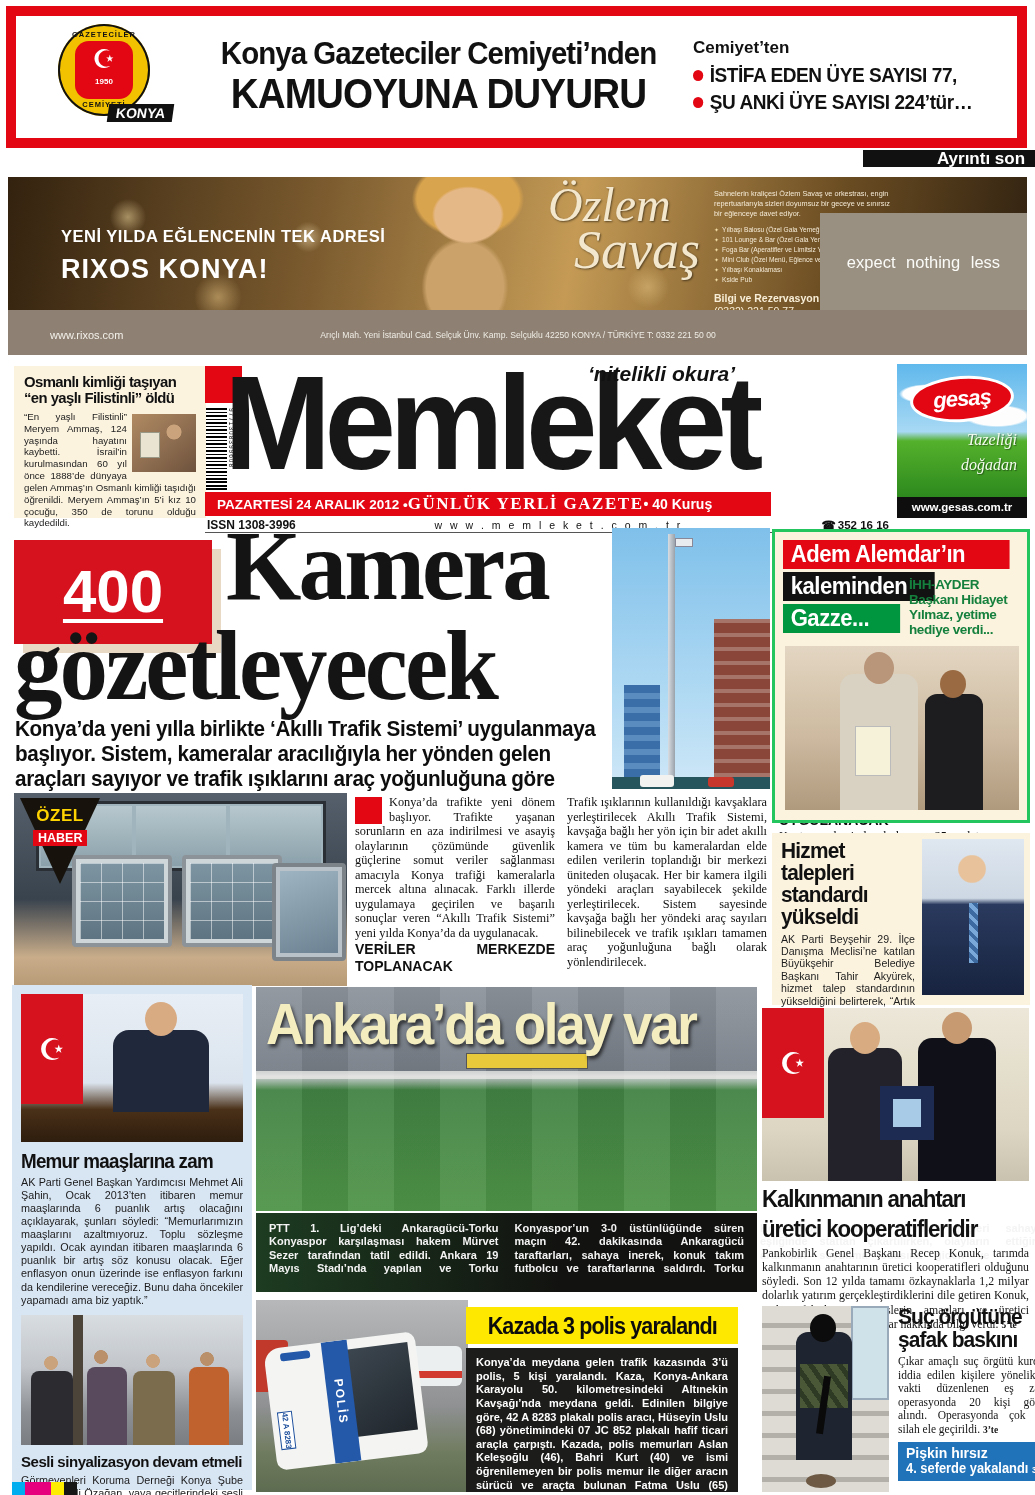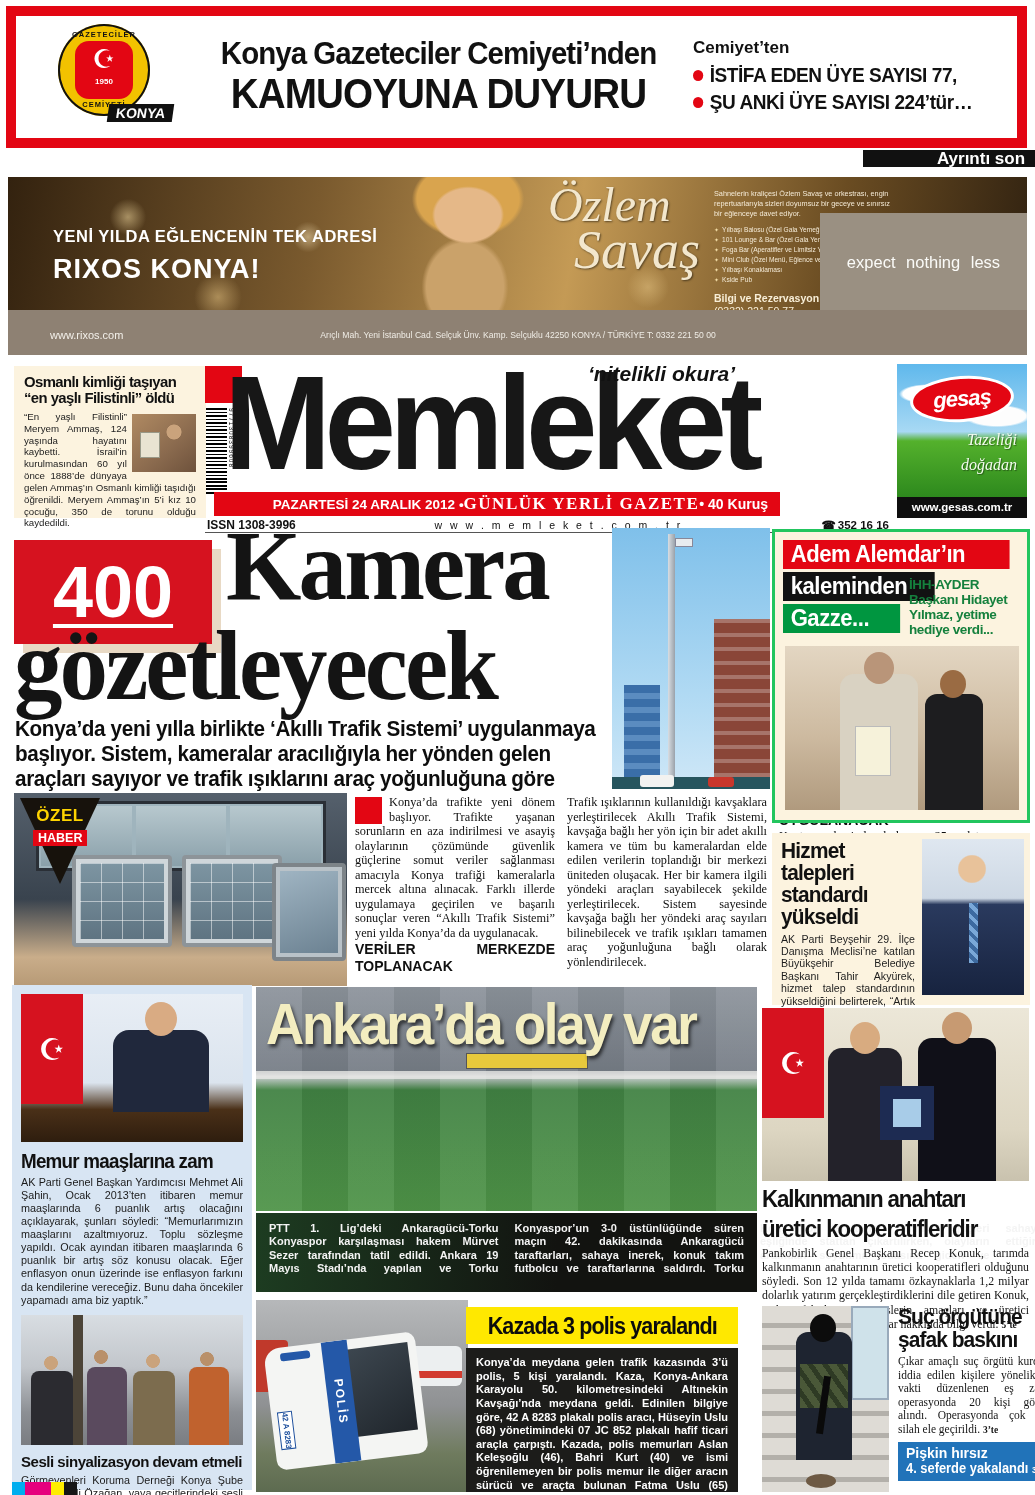--- a/index.html
+++ b/index.html
@@ -41,21 +41,21 @@
       radial-gradient(circle 26px at 120px 40px,rgba(255,230,170,.5),transparent 70%),
       radial-gradient(circle 34px at 210px 120px,rgba(255,220,150,.45),transparent 70%),
       radial-gradient(circle 22px at 300px 60px,rgba(255,235,190,.5),transparent 70%),
       radial-gradient(circle 30px at 640px 110px,rgba(255,225,160,.35),transparent 70%),
       linear-gradient(100deg,#33220f 0%,#7a5a2e 30%,#c49a55 55%,#6a4c22 80%,#2e2010 100%);}
   .rx-woman{position:absolute;left:345px;top:0;width:215px;height:135px;
       background:
         radial-gradient(ellipse 60px 48px at 115px 38px,#e5b888 0 55%,transparent 60%),
         radial-gradient(ellipse 85px 60px at 115px 22px,#d9a44e 0 60%,transparent 66%),
         radial-gradient(ellipse 70px 80px at 112px 110px,#caa26a 0 55%,transparent 62%);}
-  .rx-head{position:absolute;left:45px;top:50px;color:#fff;}
+  .rx-head{position:absolute;left:53px;top:50px;color:#fff;}
   .rx-head-1{font-size:16.5px;font-weight:bold;letter-spacing:.5px;}
   .rx-head-2{font-size:27px;font-weight:bold;letter-spacing:1px;margin-top:8px;}
   .rx-artist{position:absolute;left:540px;top:6px;color:#f3e7cd;font-family:"Liberation Serif",serif;
              font-style:italic;line-height:.9;text-shadow:1px 1px 2px rgba(0,0,0,.5);}
   .rx-artist .a1{font-size:48px;}
   .rx-artist .a2{font-size:54px;margin-left:26px;}
   .rx-info{position:absolute;left:698px;top:12px;width:182px;color:#f4ead6;margin-left:8px;}
   .rx-intro{font-size:7.3px;line-height:1.35;}
   .rx-bullets{margin-top:6px;}
   .rx-bullet{font-size:6.6px;line-height:1.5;white-space:nowrap;}
@@ -84,21 +84,21 @@
                  linear-gradient(140deg,#b08a62,#8a6a4e 60%,#6e523c);position:relative;}
   .ss-card{position:absolute;left:8px;top:18px;width:18px;height:24px;background:#e9e4d2;border:1px solid #998;}
   .mast-square{left:205px;top:366px;width:37px;height:37px;background:#e30613;}
   .mast-logo{left:224px;top:356px;font-size:134px;font-weight:bold;letter-spacing:-7px;
              line-height:1;color:#171717;transform:scaleX(.96);transform-origin:left top;}
   .mast-tagline{left:588px;top:362px;font-size:21px;font-weight:bold;font-style:italic;color:#111;}
   .barcode{left:206px;top:408px;width:21px;height:86px;background:repeating-linear-gradient(
            to bottom,#000 0 1.6px,#fff 1.6px 3.5px);}
   .barcode-num{left:228px;top:408px;font-size:6.5px;writing-mode:vertical-rl;letter-spacing:1px;color:#111;}
   .mast-redbar{left:205px;top:492px;width:566px;height:24px;background:#e30613;display:flex;
-               align-items:center;justify-content:flex-end;padding:0 12px;box-sizing:border-box;color:#fff;margin-left:9px;}
+               align-items:center;justify-content:flex-start;padding:0 12px;box-sizing:border-box;color:#fff;}
   .mb-date{font-size:13.5px;font-weight:bold;}
   .mb-edition{font-family:"Liberation Serif",serif;font-size:17px;font-weight:bold;letter-spacing:1.5px;}
   .mb-price{font-size:14px;font-weight:bold;}
   .mast-info{left:205px;top:517px;width:686px;height:16px;display:flex;align-items:center;
              justify-content:space-between;border-bottom:1.5px solid #555;box-sizing:border-box;padding:0 2px;}
   .mi-issn{font-size:12px;font-weight:bold;}
   .mi-web{font-size:10.5px;letter-spacing:2.5px;}
   .mi-phone{font-size:11.5px;font-weight:bold;display:flex;align-items:center;gap:2px;}
   .gesas{left:897px;top:364px;width:130px;height:154px;overflow:hidden;position:absolute;
      background:
@@ -111,21 +111,21 @@
   .gesas-script{margin-top:10px;text-align:right;padding-right:10px;color:#f3fbef;
                 font-family:"Liberation Serif",serif;font-style:italic;line-height:1.05;
                 font-size:16px;text-shadow:1px 1px 1px rgba(0,0,0,.4);}
   .gesas-script .g2{padding-right:0px;margin-top:8px;}
   .gesas-band{position:absolute;left:0;bottom:0;width:100%;height:21px;background:#0e0e0e;color:#fff;
               font-size:11.5px;font-weight:bold;text-align:center;line-height:21px;}
 
   
   .numbox{left:14px;top:540px;width:198px;height:104px;background:#d6121f;display:flex;
           align-items:center;justify-content:center;box-shadow:9px 9px 0 rgba(217,191,157,.6);}
-  .numbox span{color:#fff;font-size:72px;font-weight:bold;line-height:1;
+  .numbox span{color:#fff;font-size:60px;font-weight:bold;line-height:1;
                text-decoration:underline;text-decoration-thickness:4px;text-underline-offset:7px;}
   .lead-h{position:absolute;font-family:"Liberation Serif",serif;font-weight:bold;color:#141414;
           font-size:100px;line-height:1;letter-spacing:-3px;transform:scaleX(.97);transform-origin:left top;}
   .lead-h1{left:226px;top:516px;}
   .lead-h2{left:14px;top:616px;}
   .lead-deck{left:15px;top:716px;width:655px;font-size:22.5px;font-weight:bold;line-height:1.12;
              color:#0d0d0d;letter-spacing:-.4px;transform:scaleX(.92);transform-origin:left top;}
   .photo-campole{left:612px;top:528px;width:158px;height:261px;overflow:hidden;
       background:linear-gradient(#7fc0ea 0%,#b5dcf4 70%,#cfe7f7 100%);}
   .cp-pole{position:absolute;left:56px;top:6px;width:7px;height:255px;background:linear-gradient(90deg,#d8dde2,#9aa2aa);}

